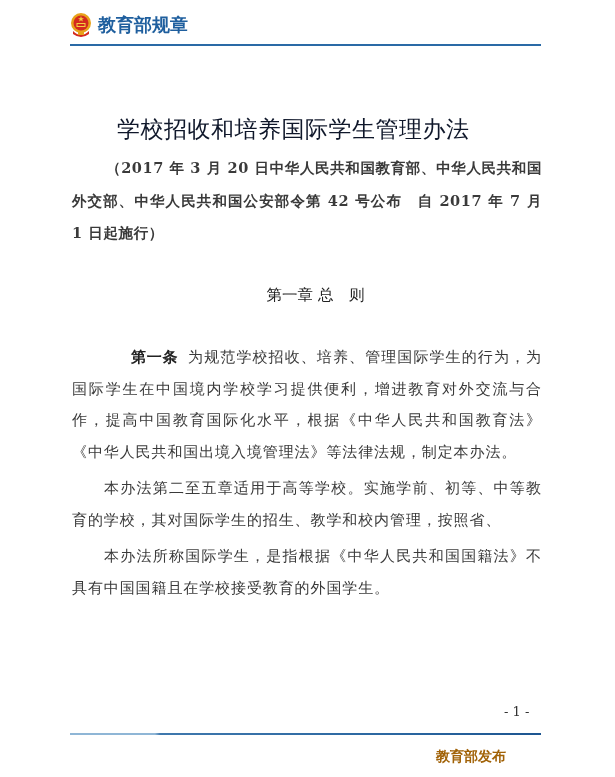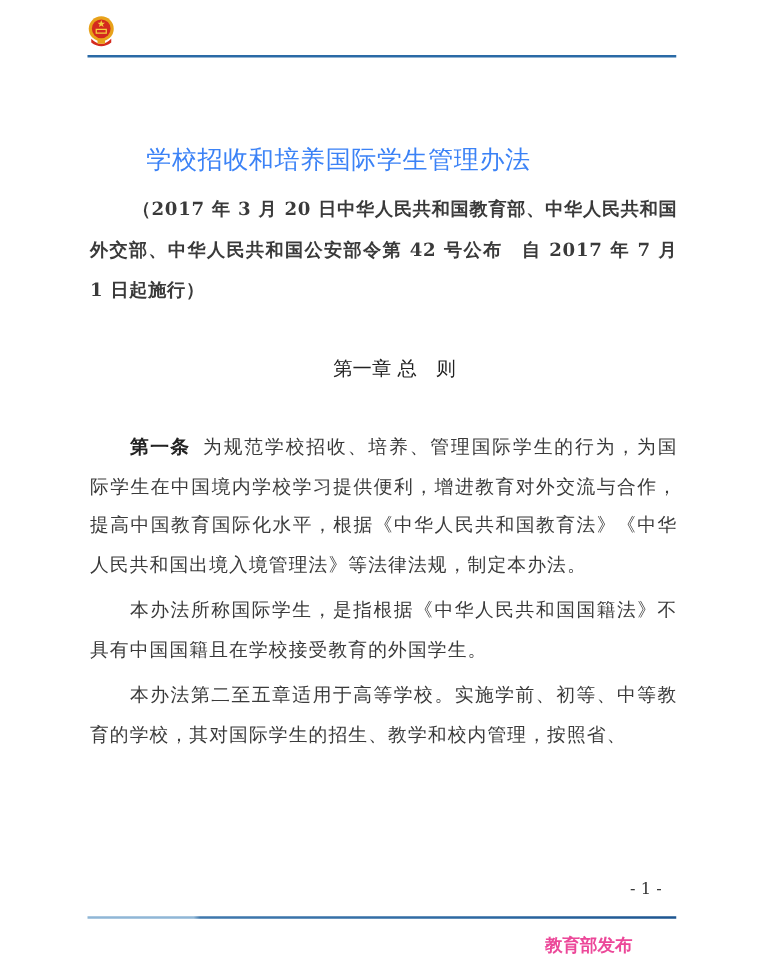--- a/index.html
+++ b/index.html
@@ -42,22 +42,22 @@
       left: 70px;
       top: 44px;
       width: 471px;
       height: 2px;
       background: #2a6aa6;
     }
     .doc-title {
       position: absolute;
       left: 117px;
       top: 114px;
-      font-size: 20px;
-      color: #3b82f6;
+      font-size: 23px;
+      color: #0f172a;
       white-space: nowrap;
       letter-spacing: 0.5px;
     }
     .subtitle {
       position: absolute;
       left: 72px;
       top: 152px;
       width: 470px;
       font-size: 14.5px;
       line-height: 32.5px;
@@ -95,20 +95,21 @@
       text-indent: 32px;
       text-align: justify;
       letter-spacing: 0.9px;
     }
     .para .art {
       font-family: "DejaVu Sans", "Liberation Sans", sans-serif;
       font-weight: bold;
       color: #222;
       letter-spacing: 0.5px;
       margin-right: 10px;
+      margin-left: 27px;
     }
     .page-num {
       position: absolute;
       left: 504px;
       top: 704px;
       font-size: 13px;
       color: #333;
       white-space: pre;
     }
     .footer-rule {
@@ -119,48 +120,49 @@
       height: 2px;
       background: linear-gradient(to right, #8fb6d6 0px, #8fb6d6 85px, #3f78ad 90px, #2a66a0 330px, #1d5590 471px);
     }
     .footer-label {
       position: absolute;
       left: 436px;
       top: 748px;
       font-family: "DejaVu Sans", "Liberation Sans", sans-serif;
       font-weight: bold;
       font-size: 14px;
-      color: #ec4899;
+      color: #a16207;
     }
   </style>
 </head>
 <body>
 
 <div class="header">
   <span class="emblem">
     <svg width="22" height="26" viewBox="0 0 22 26">
       <ellipse cx="11" cy="11" rx="10" ry="10" fill="#e8a21a"></ellipse>
       <ellipse cx="11" cy="11" rx="7.5" ry="7.5" fill="#d42a1e"></ellipse>
       <polygon points="11,4 11.8,6.2 14,6.2 12.2,7.5 12.9,9.6 11,8.3 9.1,9.6 9.8,7.5 8,6.2 10.2,6.2" fill="#f4d03f"></polygon>
       <rect x="6.5" y="11" width="9" height="4" fill="#f4d03f"></rect>
       <rect x="7.5" y="12" width="7" height="2" fill="#d42a1e"></rect>
       <path d="M3 19 Q11 27 19 19 L19 22 Q11 28 3 22 Z" fill="#d42a1e"></path>
       <rect x="8" y="20" width="6" height="3" fill="#e8a21a"></rect>
     </svg>
   </span>
+  <span class="header-title">教育部规章</span>
 </div>
 <div class="header-rule"></div>
 
 <div class="doc-title">学校招收和培养国际学生管理办法</div>
 
 <div class="subtitle">（2017 年 3 月 20 日中华人民共和国教育部、中华人民共和国外交部、中华人民共和国公安部令第 42 号公布　自 2017 年 7 月 1 日起施行）</div>
 
 <div class="chapter">第一章 总　则</div>
 
 <div class="body">
   <p class="para"><span class="art">第一条</span><span>为规范学校招收、培养、管理国际学生的行为，为国际学生在中国境内学校学习提供便利，增进教育对外交流与合作，提高中国教育国际化水平，根据《中华人民共和国教育法》《中华人民共和国出境入境管理法》等法律法规，制定本办法。</span></p>
+  <p class="para"><span>本办法第二至五章适用于高等学校。实施学前、初等、中等教育的学校，其对国际学生的招生、教学和校内管理，按照省、</span></p>
   <p class="para"><span>本办法所称国际学生，是指根据《中华人民共和国国籍法》不具有中国国籍且在学校接受教育的外国学生。</span></p>
-  <p class="para"><span>本办法第二至五章适用于高等学校。实施学前、初等、中等教育的学校，其对国际学生的招生、教学和校内管理，按照省、</span></p>
 </div>
 
 <div class="page-num">- 1 -</div>
 <div class="footer-rule"></div>
 <div class="footer-label">教育部发布</div>
 
 </body></html>

